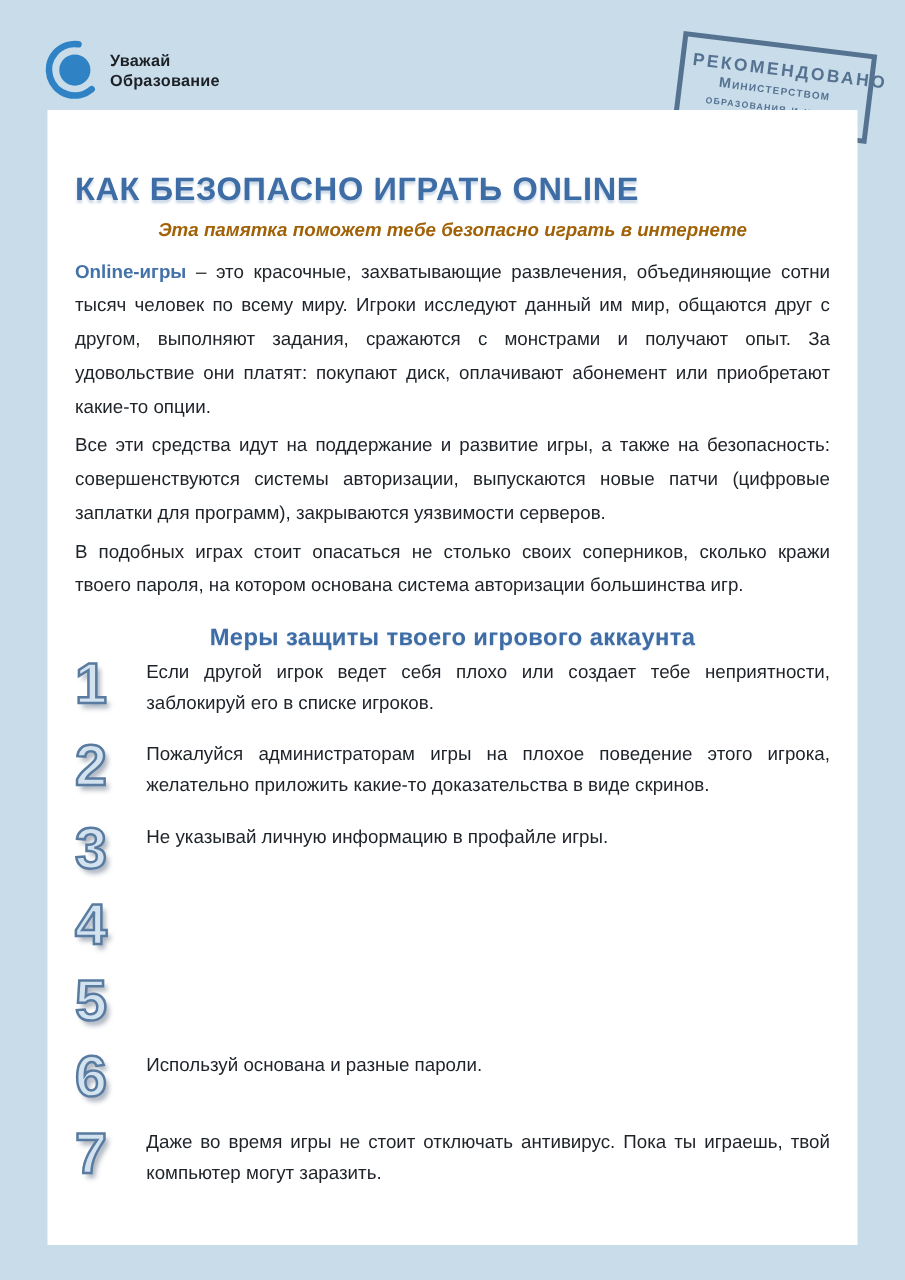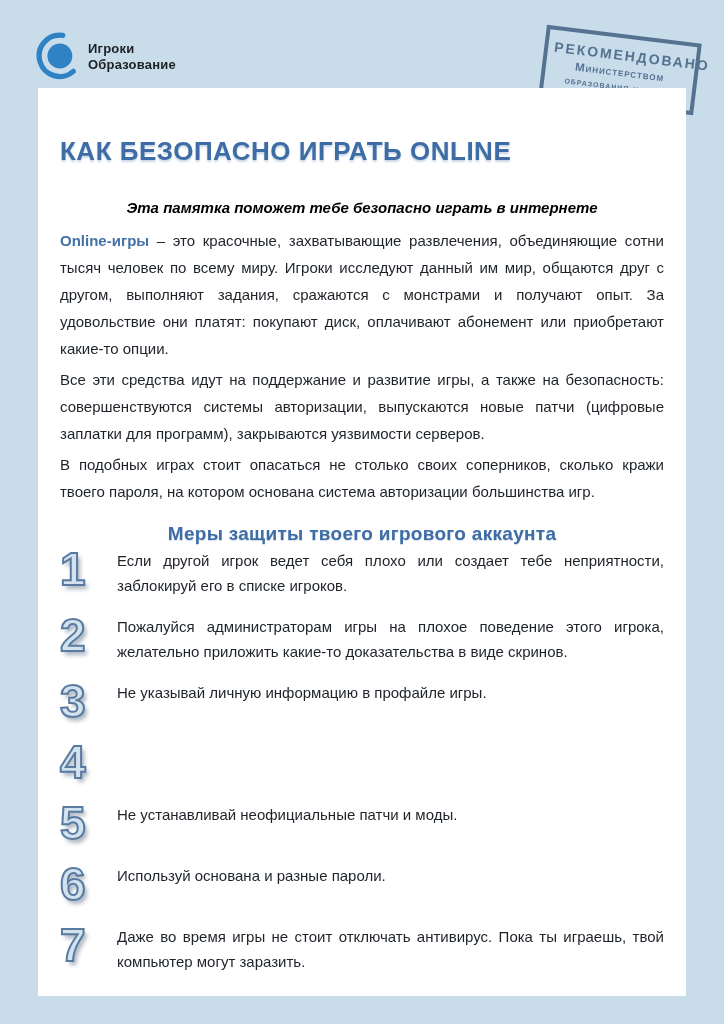--- a/index.html
+++ b/index.html
@@ -50,24 +50,24 @@
   }
   .card-title {
     margin-top: 48px;
     text-align: left;
     font-size: 26px; font-weight: bold;
     color: #3e6da6;
     letter-spacing: 0.5px;
     text-shadow: 0 2px 2px rgba(62,109,166,0.28);
   }
   .card-subtitle {
-    margin-top: 32px;
+    margin-top: 9px;
     text-align: center;
     font-size: 15px; font-weight: bold; font-style: italic;
-    color: #000000;
+    color: #a16207;
   }
   .intro { margin-top: 11px; }
   .para {
     font-size: 15px; line-height: 27px;
     text-align: justify;
     color: #1e2329;
     margin-bottom: 4px;
   }
   .lead { color: #4372a7; font-weight: bold; }
 
@@ -111,21 +111,21 @@
 <div class="page">
 
   <div class="brand">
     <span>
       <svg viewBox="0 0 48 52" aria-hidden="true">
         <circle cx="27" cy="25" r="13" fill="#2f83c5"></circle>
         <path d="M 30 3.5 A 21.5 21.5 0 1 0 41 41" fill="none" stroke="#2f83c5" stroke-width="5.5" stroke-linecap="round"></path>
       </svg>
     </span>
     <div class="brand-text">
-      <div>Игроки</div>
+      <div>Уважай</div>
       <div>Образование</div>
     </div>
   </div>
 
   <div class="stamp">
     <div class="stamp-l1">РЕКОМЕНДОВАНО</div>
     <div class="stamp-l2">Министерством</div>
     <div class="stamp-l3">образования и науки</div>
   </div>
 
@@ -154,21 +154,20 @@
       </li>
       <li class="rule">
         <span class="rule-number">3</span>
         <span class="rule-text">Не указывай личную информацию в профайле игры.</span>
       </li>
       <li class="rule">
         <span class="rule-number">4</span>
       </li>
       <li class="rule">
         <span class="rule-number">5</span>
-        <span class="rule-text">Не устанавливай неофициальные патчи и моды.</span>
       </li>
       <li class="rule">
         <span class="rule-number">6</span>
         <span class="rule-text">Используй основана и разные пароли.</span>
       </li>
       <li class="rule">
         <span class="rule-number">7</span>
         <span class="rule-text">Даже во время игры не стоит отключать антивирус. Пока ты играешь, твой компьютер могут заразить.</span>
       </li>
     </ul>

